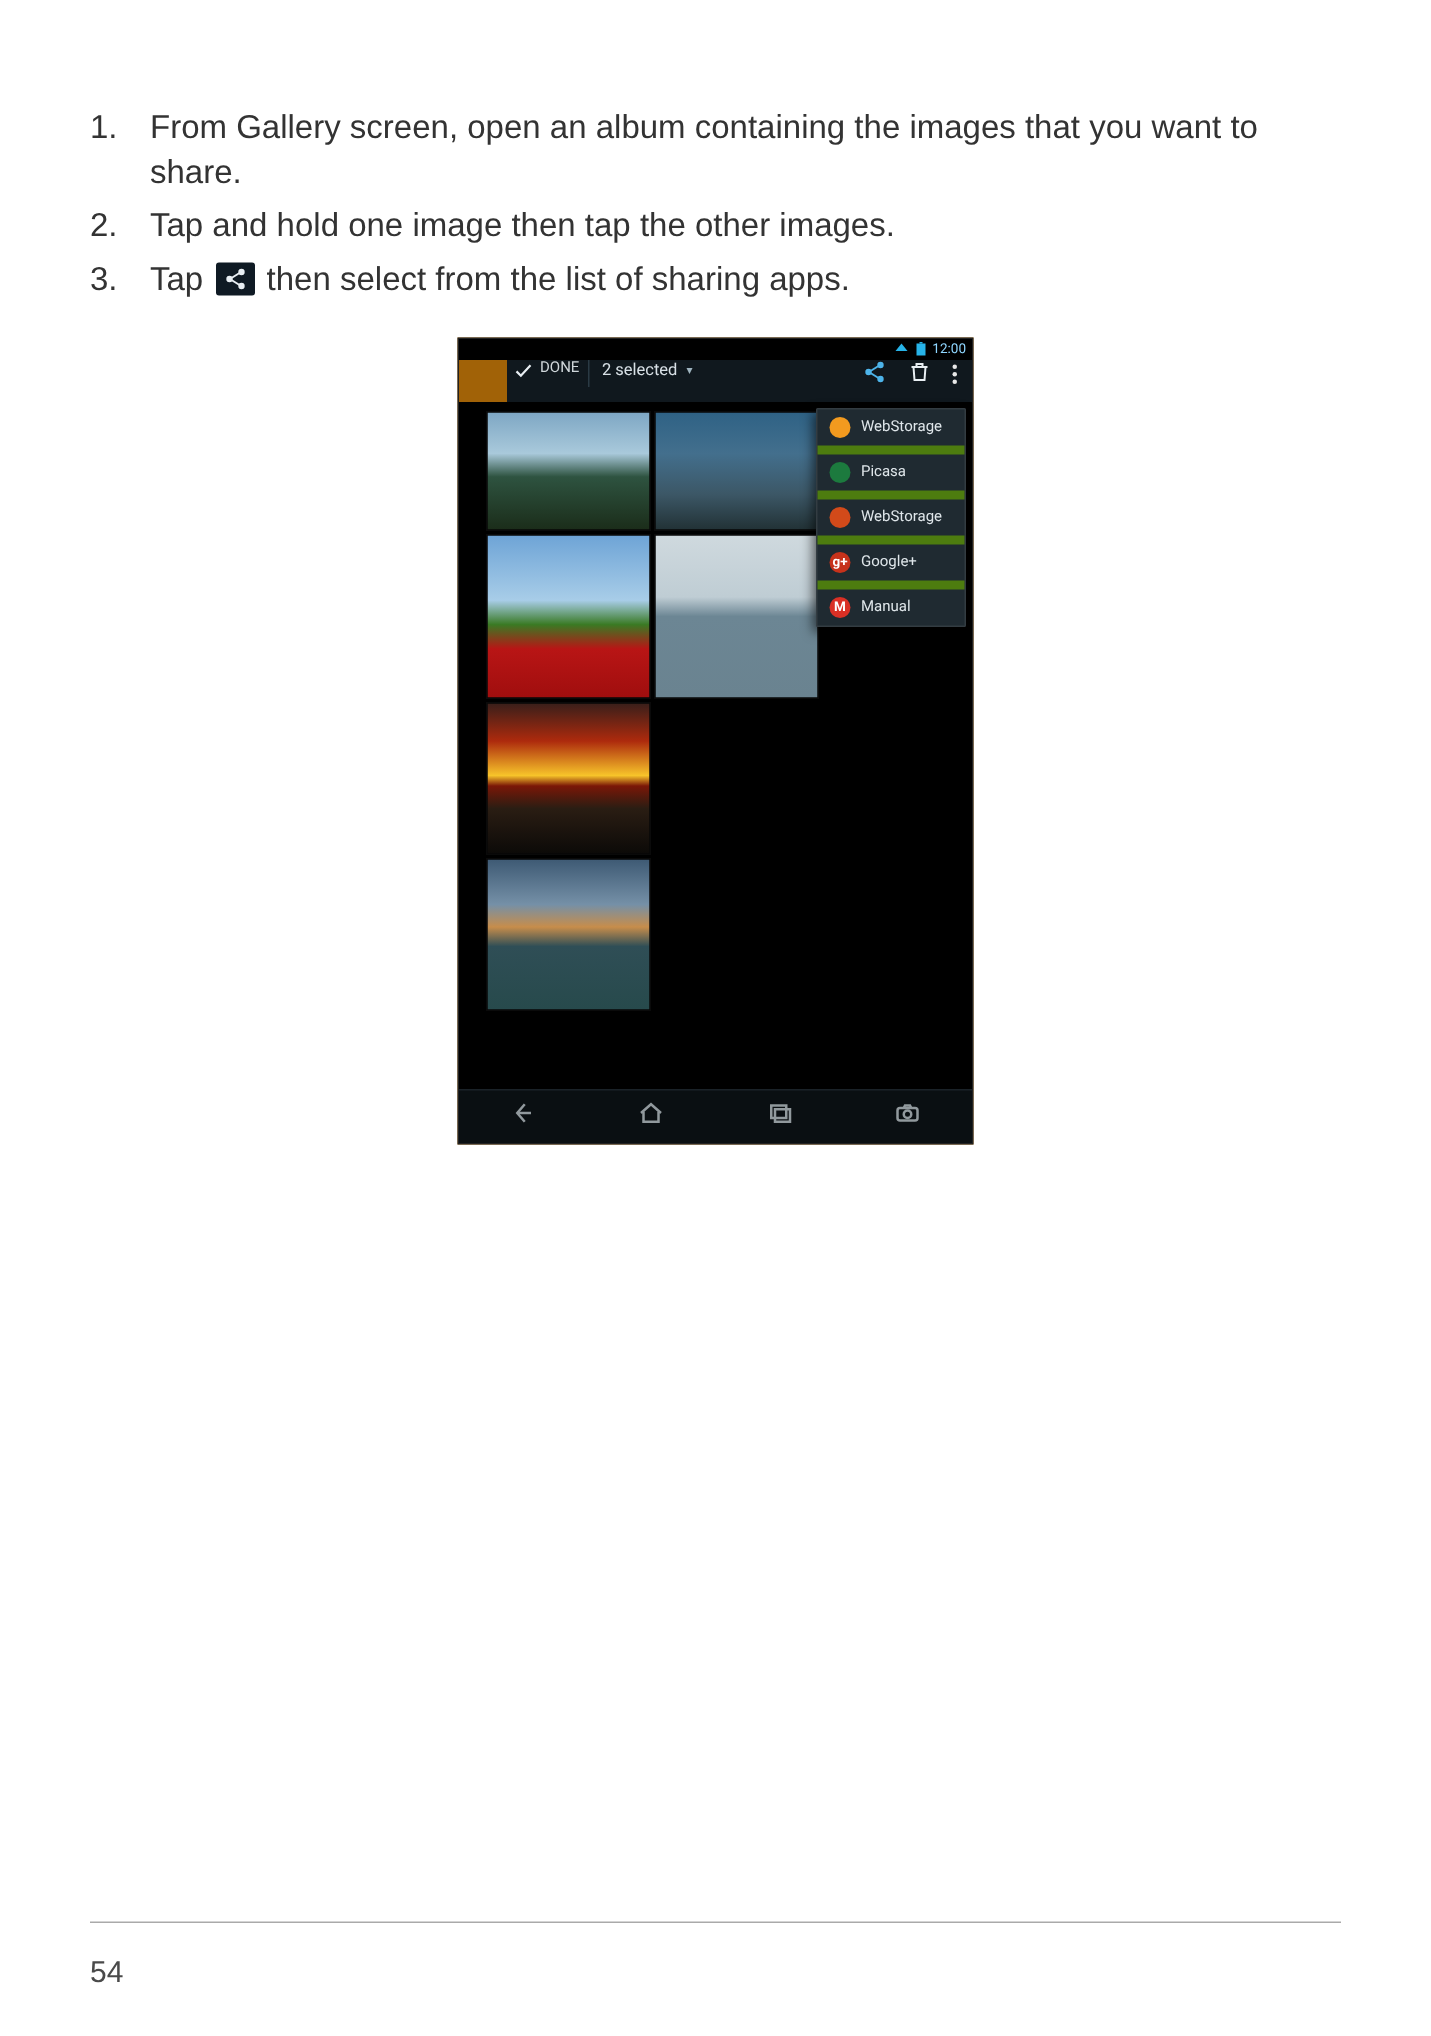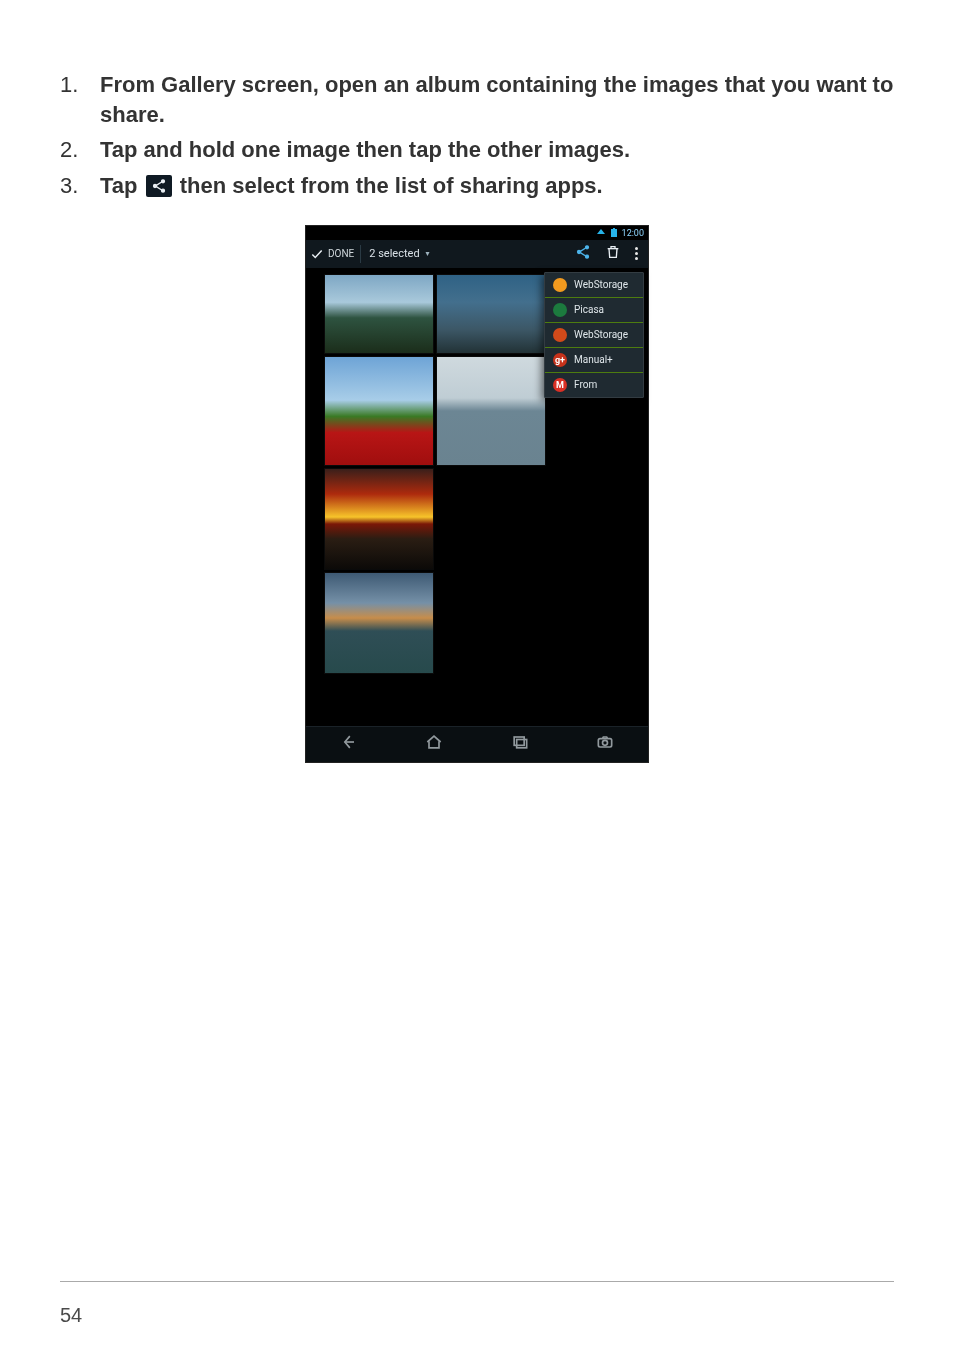--- a/index.html
+++ b/index.html
@@ -9,21 +9,21 @@
     background: #fff;
     font-family: "Segoe UI", "Myriad Pro", Arial, sans-serif;
     color: #333;
     position: relative;
   }
   .content { padding: 70px 60px 0 60px; }
   .intro { font-size: 22px; line-height: 1.35; margin-bottom: 18px; }
   .steps { list-style: none; font-size: 22px; line-height: 1.35; }
   .steps li { display: flex; margin-bottom: 6px; }
   .steps li .num { width: 40px; flex-shrink: 0; }
-  .steps li .txt { flex: 1; font-weight: bold; }
+  .steps li .txt { flex: 1; }
   .share-chip {
     display: inline-flex; vertical-align: middle;
     width: 26px; height: 22px;
     background: #0f1a24;
     border-radius: 2px;
     align-items: center; justify-content: center;
     position: relative; top: -1px; margin: 0 2px;
   }
   .share-chip svg { width: 16px; height: 16px; }
 
@@ -37,22 +37,22 @@
   }
   .statusbar {
     height: 14px; background: #000;
     display: flex; justify-content: flex-end; align-items: center;
     gap: 4px; padding: 0 4px 0 0;
     font-size: 9px; color: #8fd6ff;
   }
   .stat-ico { display:inline-flex; }
   .topbar {
     height: 28px; background: #10181e;
-    display: flex; align-items: center;
-    font-size: 11px; color: #d8e0e6;
+    display: flex; align-items: flex-start;
+    font-size: 11px; color: #d8e0e6; margin-left: 32px;
   }
   .tb-check { width: 22px; display:flex; justify-content:center; }
   .tb-done { font-size: 10px; color:#cfd6da; }
   .tb-sep { width:1px; height:18px; background:#2a3a44; margin: 0 8px 0 6px; }
   .tb-title { display:flex; align-items:center; gap:6px; flex:1; }
   .tb-drop { font-size:8px; color:#9fb4bf; }
   .tb-actions { display:flex; align-items:center; gap:14px; padding-right:10px; }
   .tb-share svg, .tb-trash svg, .tb-over svg { width:16px; height:16px; }
   .tb-over { display:flex; flex-direction:column; gap:2px; }
   .tb-over span { width:3px; height:3px; background:#e8e8e8; border-radius:50%; }
@@ -69,21 +69,21 @@
   .g5 { left:18px; top:200px; width:110px; height:102px; background: linear-gradient(#3a1f1a 0%, #ad2a0d 25%, #f7c42a 48%, #7a1707 55%, #2a1d13 70%, #0c0a08 100%); }
   .g6 { left:18px; top:304px; width:110px; height:102px; background: linear-gradient(#3e5a74 0%, #7590a7 30%, #c78d4b 45%, #2f4e56 58%, #274a4c 100%); }
 
   .menu {
     position:absolute; right:4px; top:4px; width:100px;
     background:#1f2a31; border:1px solid #333c42; border-radius:1px;
     box-shadow: -2px 3px 8px rgba(0,0,0,.6);
   }
   .menu-item {
     display:flex; align-items:center; gap:7px;
-    padding:5px 8px; border-bottom:1px solid #4d7c0f;
+    padding:5px 8px; border-bottom:6px solid #4d7c0f;
     font-size:10px; color:#dfe6ea;
   }
   .menu-item:last-child { border-bottom:none; }
   .mi-ico { width:14px; height:14px; border-radius:2px; display:flex; align-items:center; justify-content:center; font-size:9px; font-weight:bold; }
 
   .navbar {
     height:36px; background:#0a0f12;
     display:flex; justify-content:space-around; align-items:center;
     border-top:1px solid #1a2228;
   }
@@ -200,25 +200,25 @@
         <div class="menu-item">
           <span class="mi-ico" style="background:#1c7a3e;color:#fff;border-radius:50%;"></span>
           <span>Picasa</span>
         </div>
         <div class="menu-item">
           <span class="mi-ico" style="background:#d24a1a;color:#fff;border-radius:50%;"></span>
           <span>WebStorage</span>
         </div>
         <div class="menu-item">
           <span class="mi-ico" style="background:#c6321b;color:#fff;border-radius:50%;">g+</span>
-          <span>Manual+</span>
+          <span>Google+</span>
         </div>
         <div class="menu-item">
           <span class="mi-ico" style="background:#d93025;color:#fff;border-radius:50%;">M</span>
-          <span>From</span>
+          <span>Manual</span>
         </div>
       </div>
     </div>
 
     <div class="navbar">
       <span class="nav-btn">
         <svg viewBox="0 0 24 24" fill="none" stroke="#bfc7cc" stroke-width="2">
             <path d="M13 5l-6 7 6 7"></path>
             <path d="M7 12h11"></path>
           </svg>

